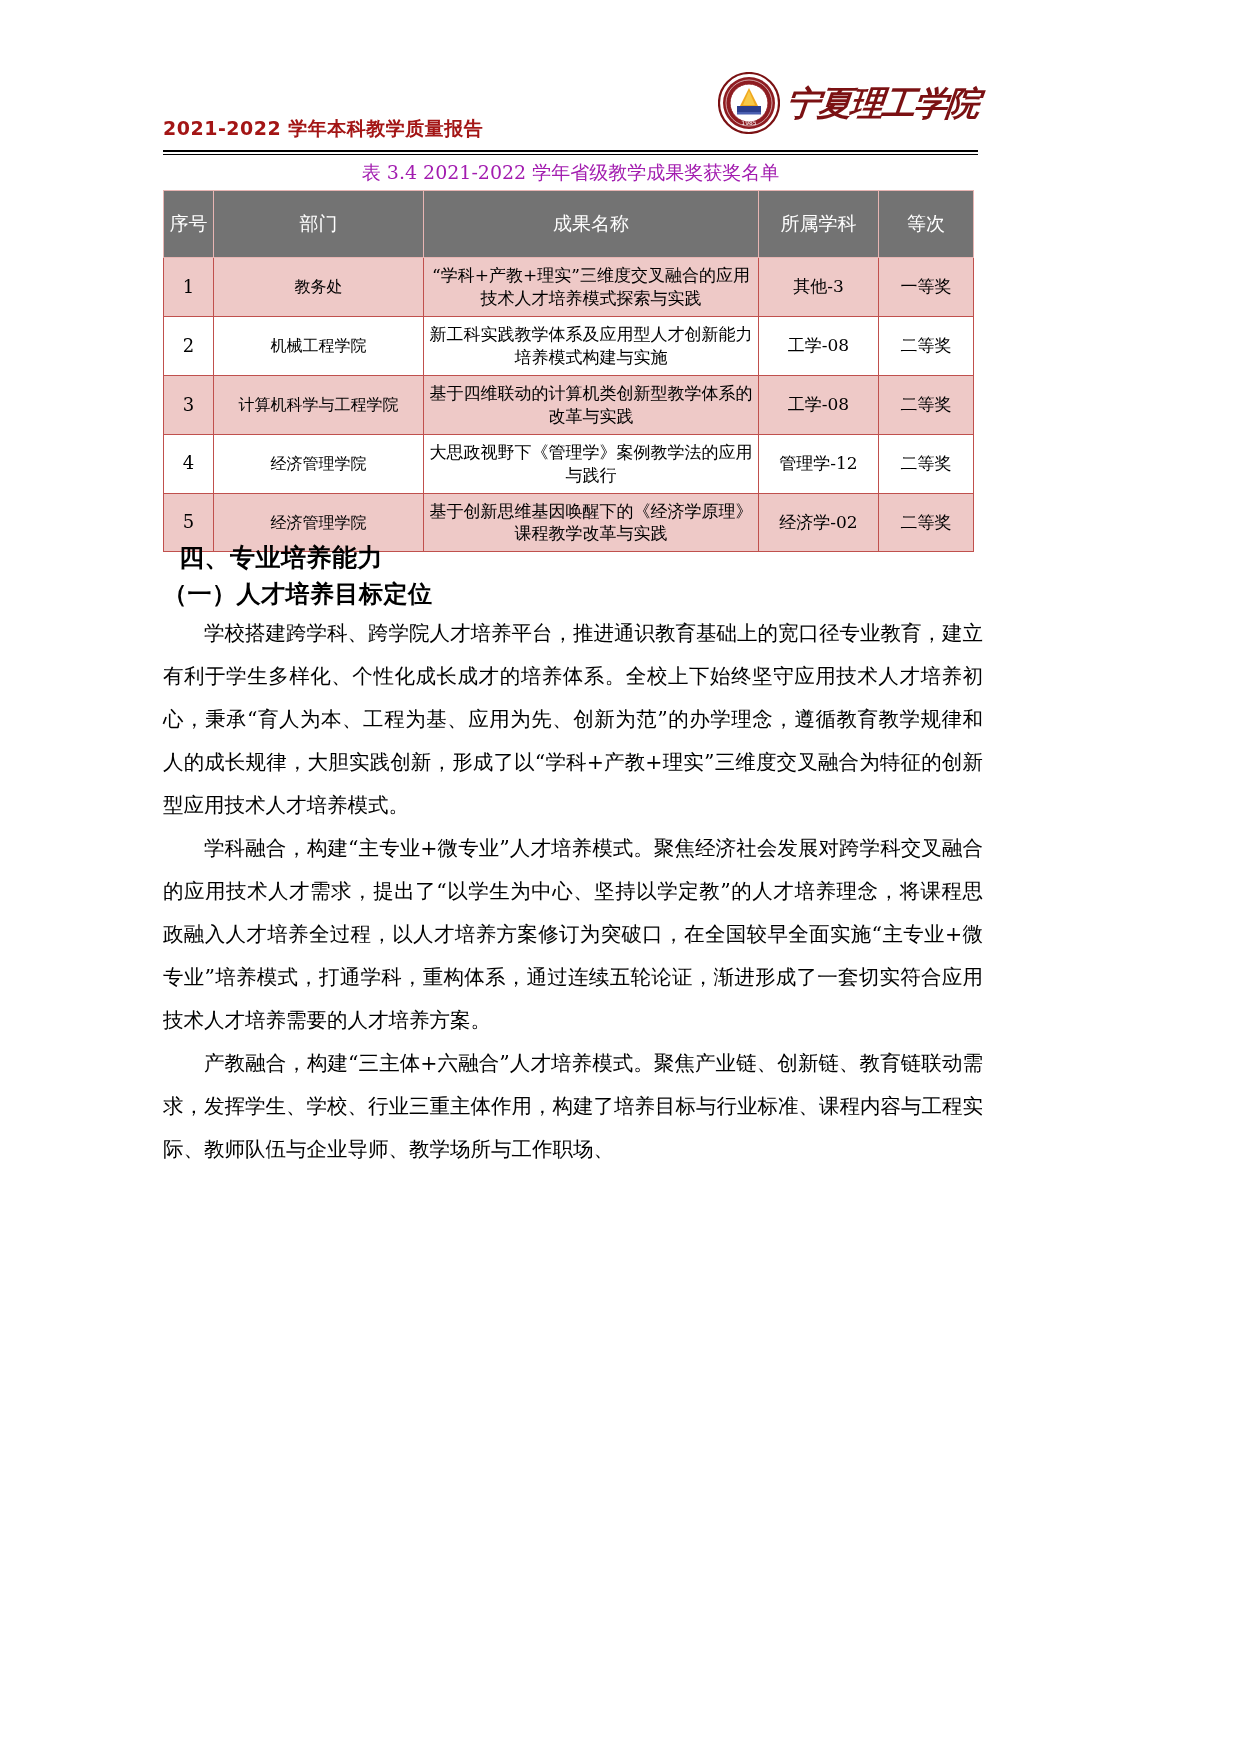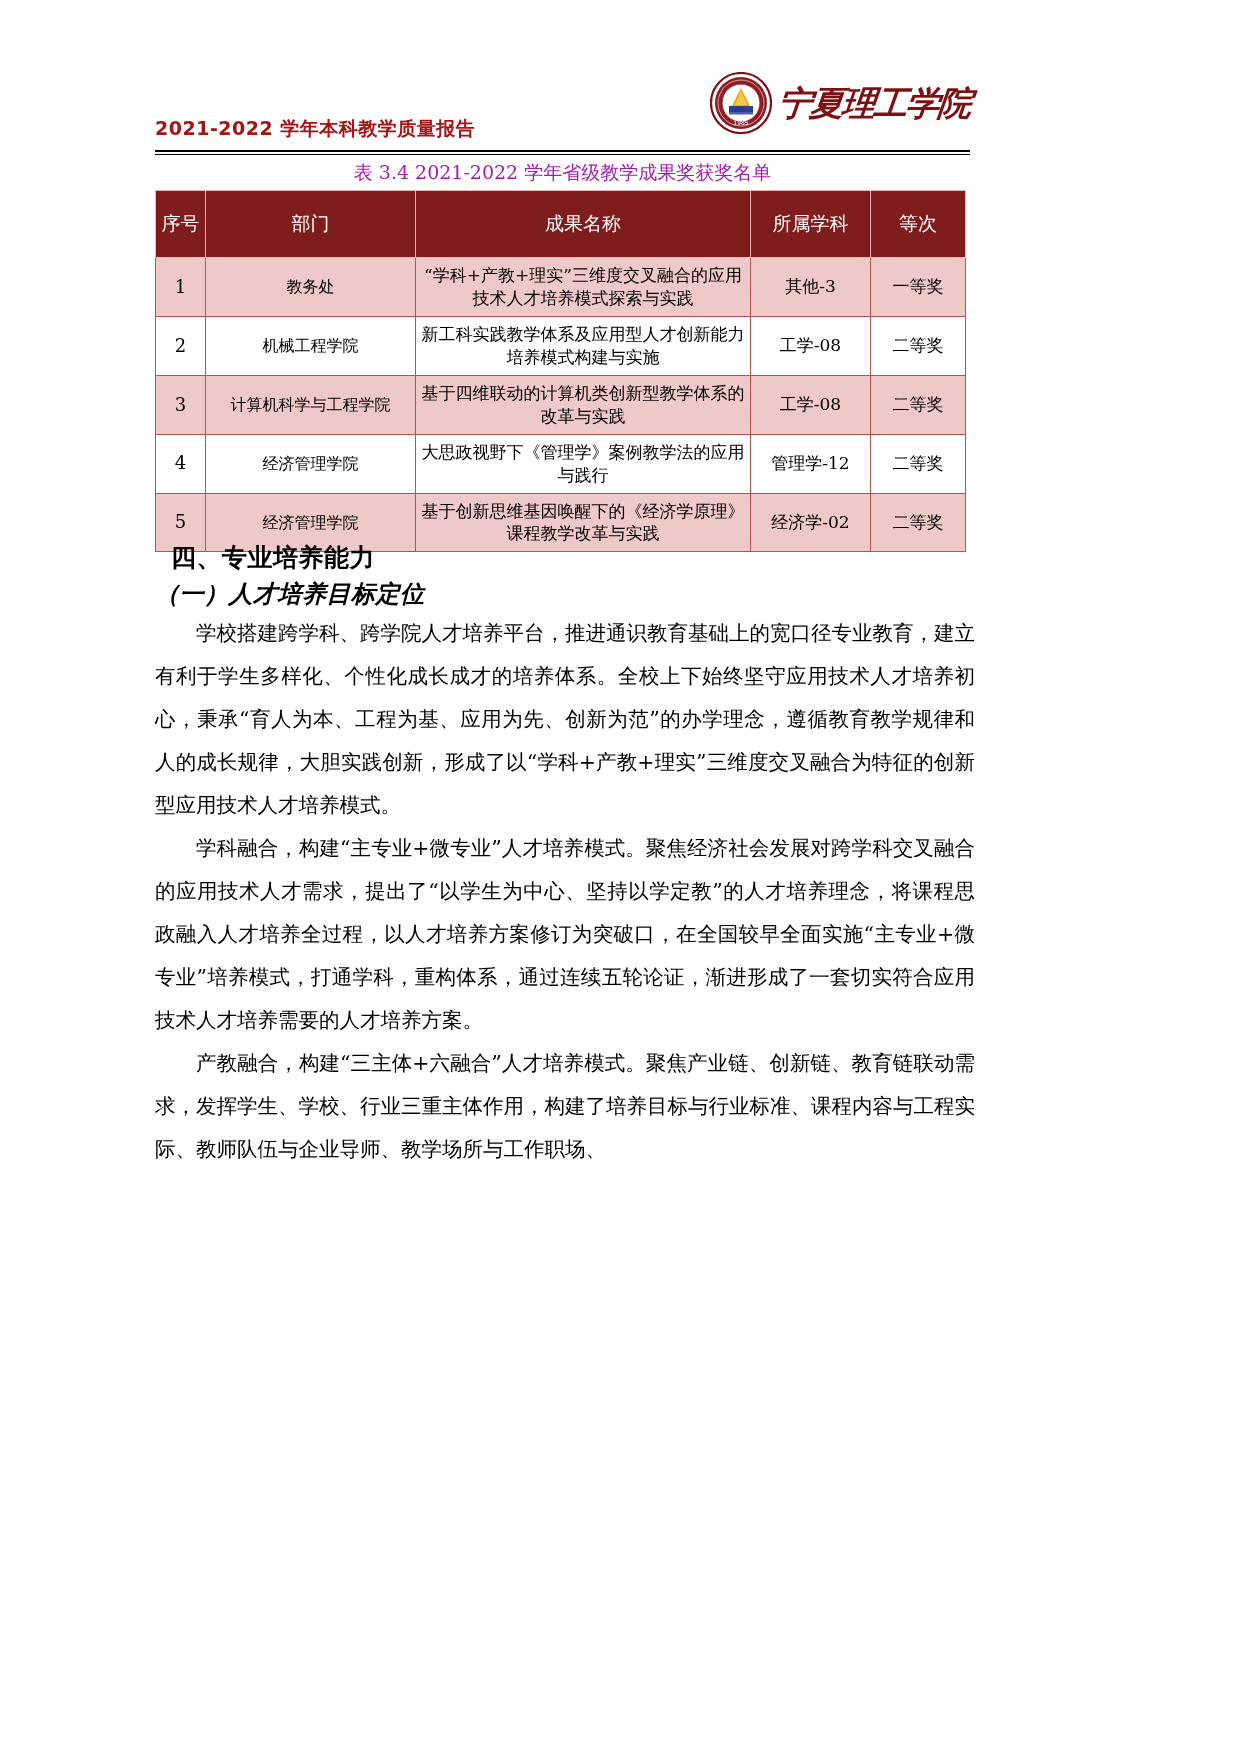--- a/index.html
+++ b/index.html
@@ -11,21 +11,21 @@
     width: 1240px;
     height: 1753px;
     position: relative;
     font-family: "DejaVu Serif", "Liberation Serif", serif;
     color: #000000;
     overflow: hidden;
   }
 
   .page {
     position: absolute;
-    left: 0; top: 0;
+    left: 8px; top: 0;
     width: 1196px;
     height: 1753px;
   }
 
   
   .header {
     position: absolute;
     left: 155px;
     top: 78px;
     width: 815px;
@@ -100,21 +100,21 @@
   }
   .award-table th,
   .award-table td {
     border: 1px solid #c0504d;
     text-align: center;
     vertical-align: middle;
     line-height: 1.35;
     padding: 6px 4px;
   }
   .award-table thead th {
-    background: #7f1d1d;
+    background: #737373;
     color: #ffffff;
     font-weight: normal;
     font-size: 19px;
     height: 54px;
     border-color: #e8b5b3;
   }
   .award-table tbody tr.odd td {
     background: #eec9c7;
   }
   .award-table tbody tr.even td {
@@ -145,21 +145,20 @@
     letter-spacing: 0.5px;
     color: #000;
   }
   h3.sub-title {
     font-family: "DejaVu Sans", "Liberation Sans", sans-serif;
     font-size: 24px;
     font-weight: bold;
     margin: 4px 0 2px 0;
     letter-spacing: 0.5px;
     color: #000;
-    font-style: italic;
   }
   p.body-par {
     font-family: "DejaVu Serif", "Liberation Serif", serif;
     font-size: 20.5px;
     line-height: 43px;
     margin: 0;
     text-align: justify;
     text-justify: inter-ideograph;
     text-indent: 2em;
     color: #000;

